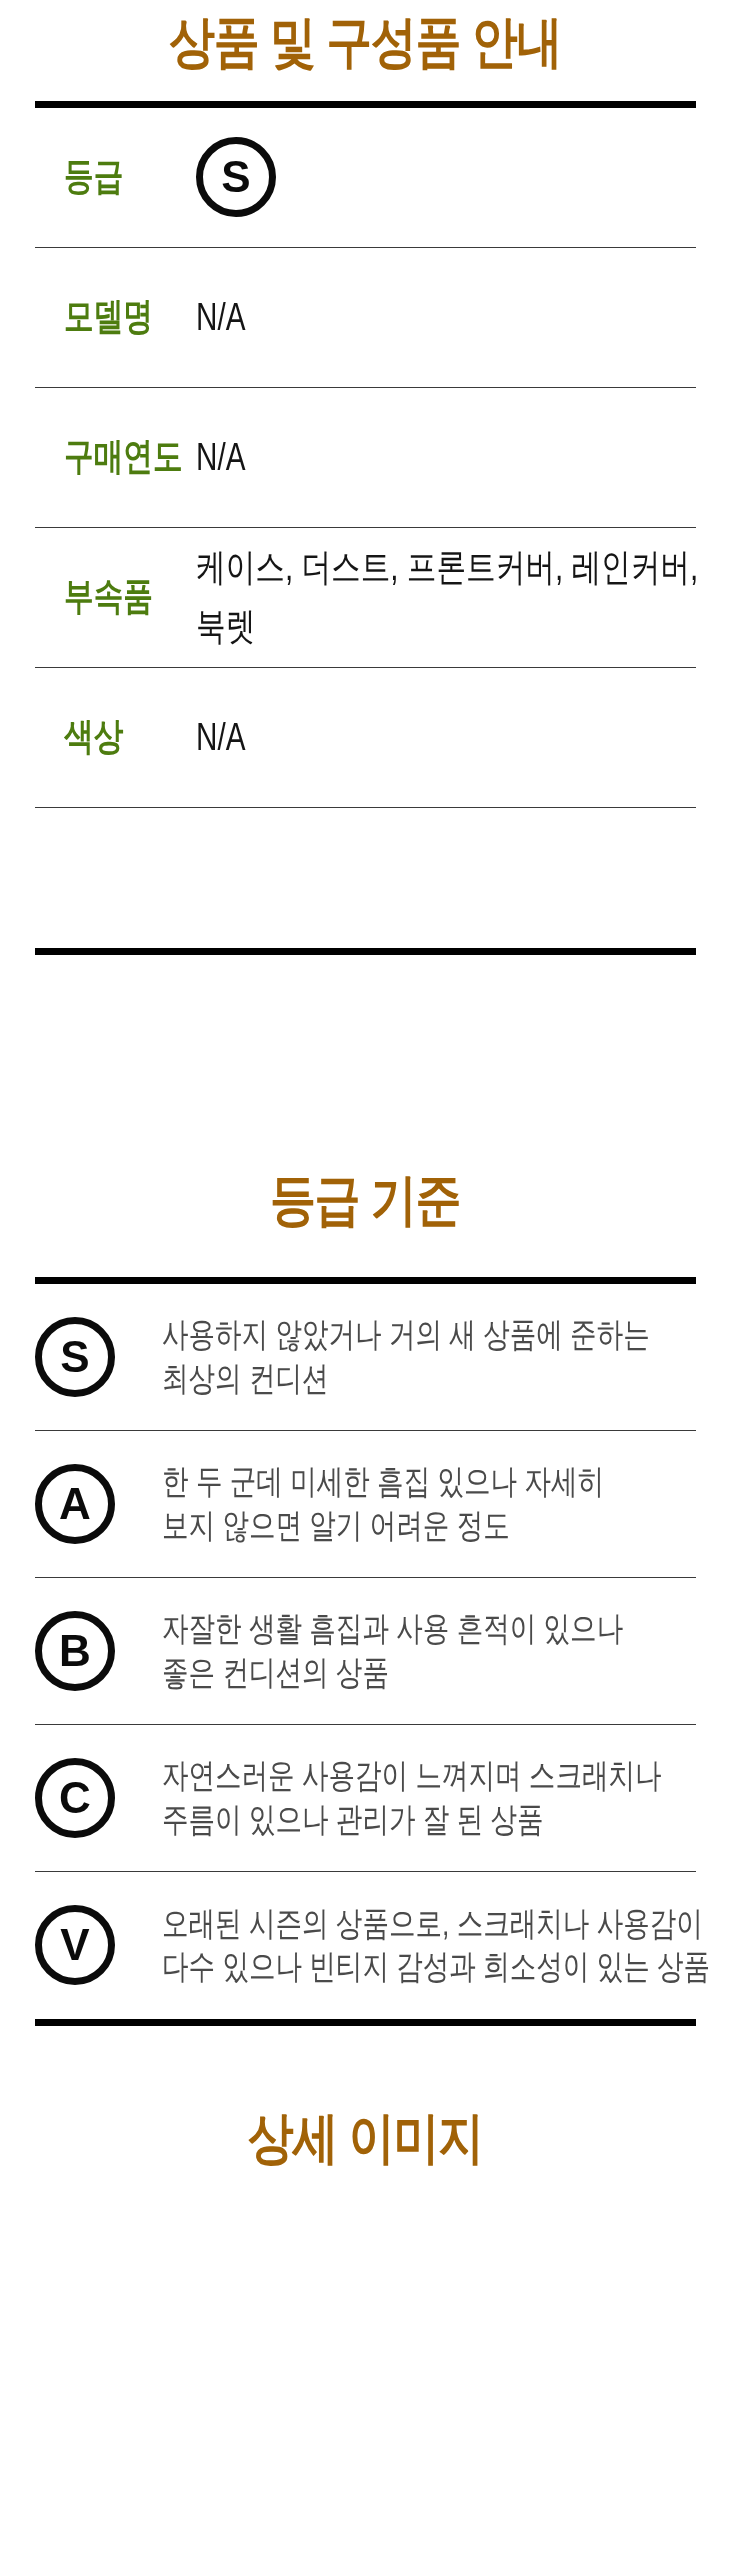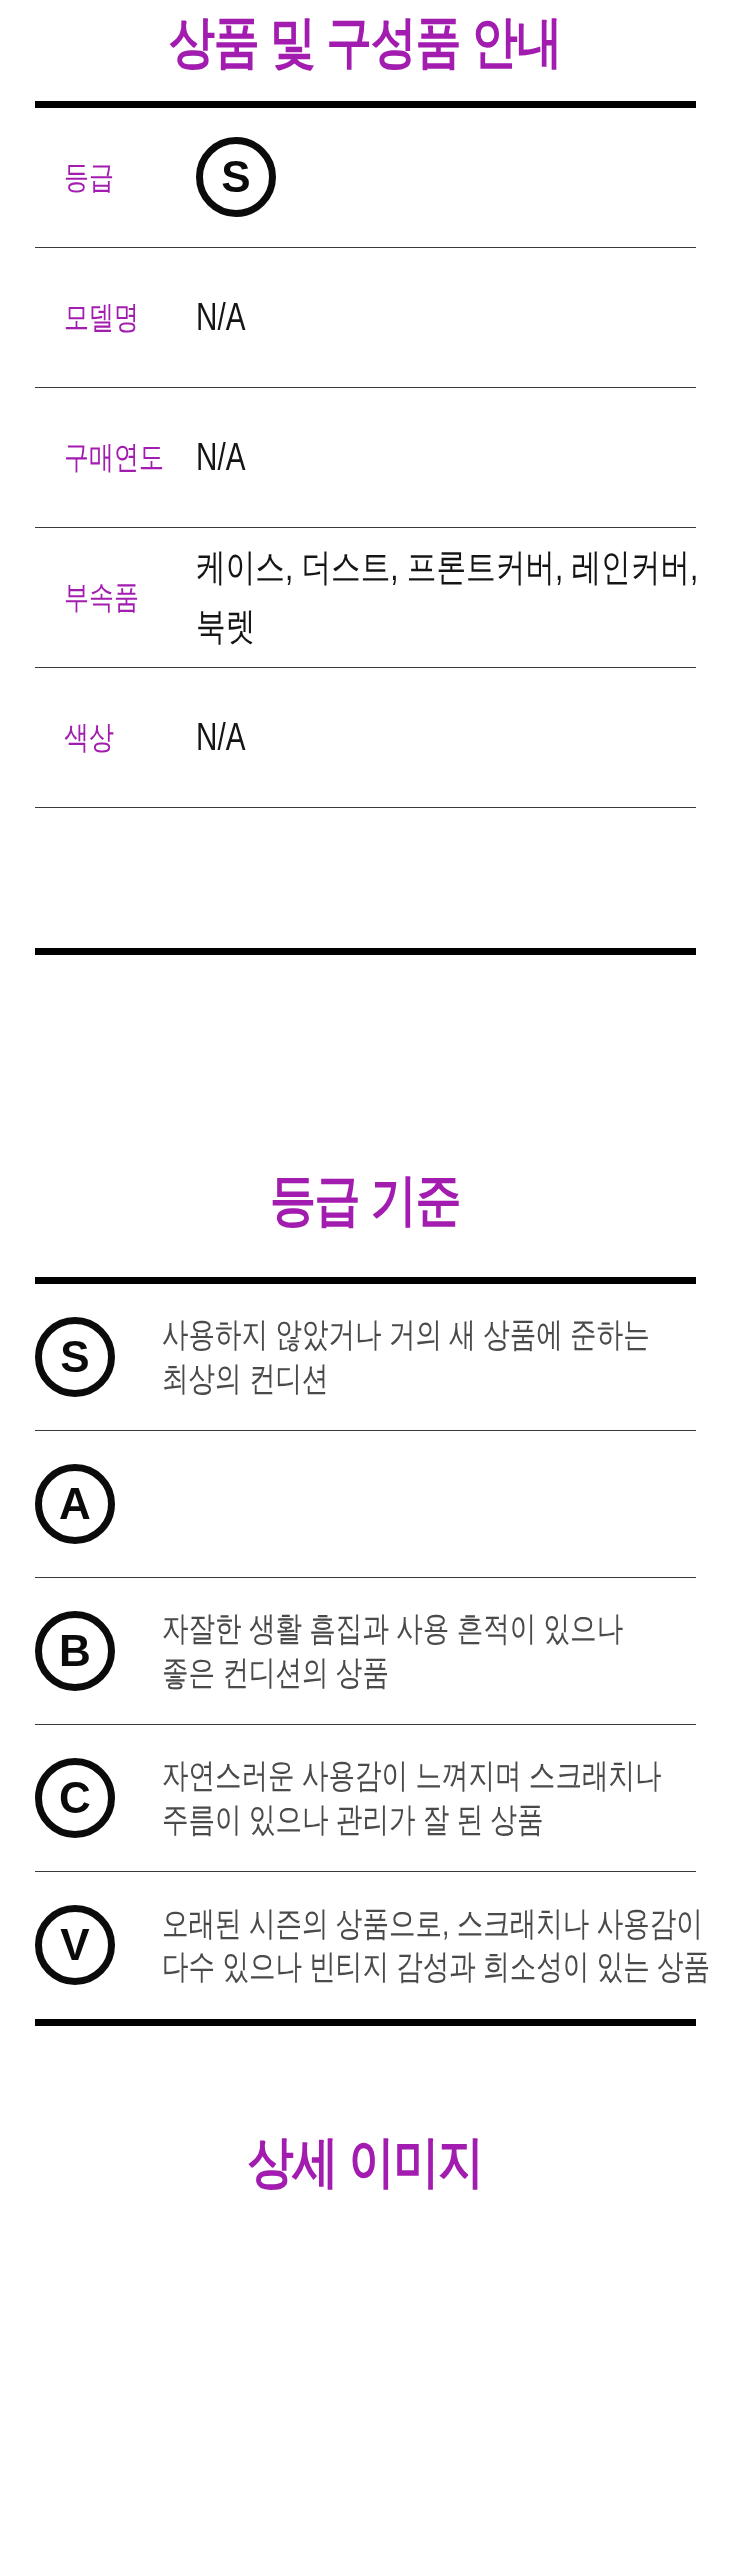--- a/index.html
+++ b/index.html
@@ -6,46 +6,46 @@
   body {
     width:731px; height:2576px;
     background:#ffffff;
     font-family:"Liberation Sans","DejaVu Sans",sans-serif;
     color:#111; overflow:hidden;
   }
   .wrap { margin:0 35px; }
 
   
   .big-title {
-    margin:0; text-align:center; font-weight:800; color:#a21caf;
+    margin:0; text-align:center; font-weight:800; color:#a16207;
     font-size:56px; line-height:1.15; letter-spacing:-1.5px;
   }
   .big-title .cxc { display:inline-block; transform:scaleX(0.82); transform-origin:center center; white-space:pre; }
   h1.big-title { margin-top:10.2px; }
   h2.big-title { margin-top:213px;text-align:center; }
-  h3.big-title { margin-top:104px; }
+  h3.big-title { margin-top:80px; }
 
   
   .blk-table {
     margin-top:26px;
     border-top:7.3px solid #000;
     border-bottom:7.3px solid #000;
   }
   .grade-table { margin-top:45px; }
 
   .spec-row {
     display:flex; align-items:center;
     min-height:140px; box-sizing:border-box;
     border-bottom:1.5px solid #3a3a3a;
     padding-left:29px;
   }
   .spec-row:last-child { border-bottom:none; }
   .spec-label {
     flex:0 0 132px; width:132px;
-    font-size:32px; font-weight:400; color:#a21caf; line-height:1.4;
+    font-size:38px; font-weight:700; color:#4d7c0f; line-height:1.4;
   }
   .spec-value-cell { flex:1; font-size:38px; color:#151515; line-height:1.55; }
 
   .txt { display:inline-block; white-space:pre; }
   .cx  { transform:scaleX(0.78); transform-origin:left center; }
 
   
   .grade-row {
     display:flex; align-items:center;
     min-height:147px; box-sizing:border-box;
@@ -111,20 +111,22 @@
 
   <div class="blk-table grade-table">
   <div class="grade-row">
     <div class="badge">S</div>
     <div class="grade-desc"><span class="txt cx">사용하지 않았거나 거의 새 상품에 준하는
 최상의 컨디션</span></div>
   </div>
 
   <div class="grade-row">
     <div class="badge">A</div>
+    <div class="grade-desc"><span class="txt cx">한 두 군데 미세한 흠집 있으나 자세히
+보지 않으면 알기 어려운 정도</span></div>
   </div>
 
   <div class="grade-row">
     <div class="badge">B</div>
     <div class="grade-desc"><span class="txt cx">자잘한 생활 흠집과 사용 흔적이 있으나
 좋은 컨디션의 상품</span></div>
   </div>
 
   <div class="grade-row">
     <div class="badge">C</div>

